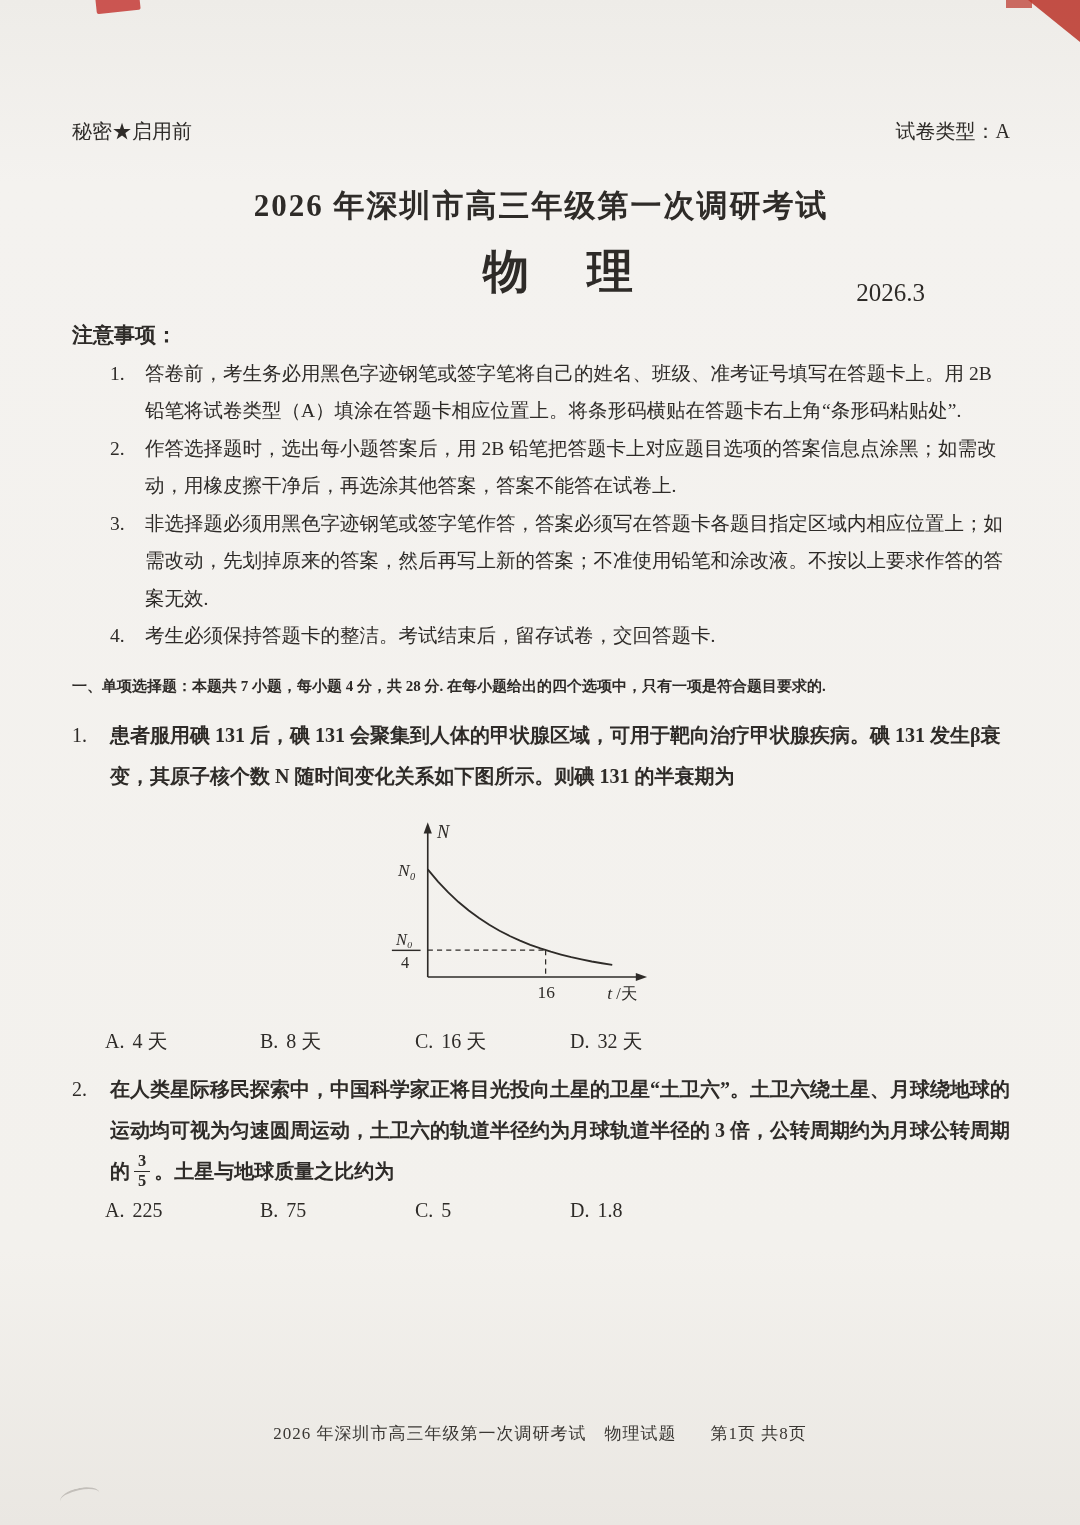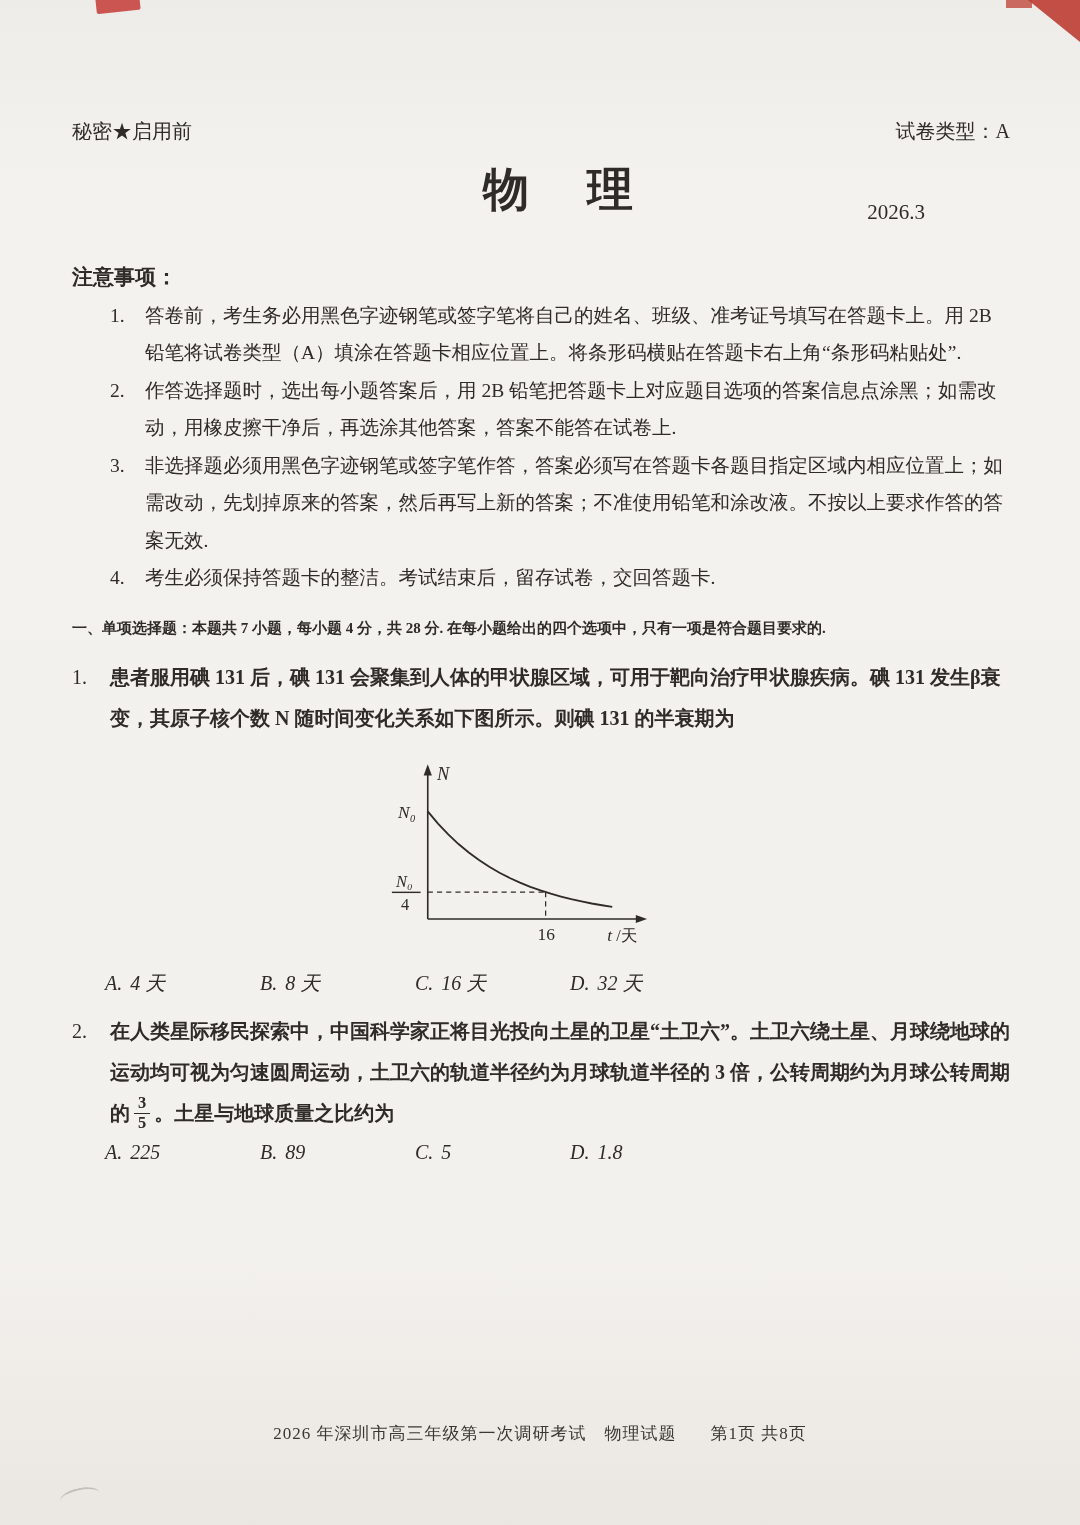--- a/index.html
+++ b/index.html
@@ -26,23 +26,23 @@
   .artifact-tr2 {
     position:absolute; top:0; right:48px; width:26px; height:8px; background:#bd3d33; opacity:.75;
   }
 
   .header-row { display:flex; justify-content:space-between; font-size:20px; }
 
   .exam-title { text-align:center; margin-top:40px; font-size:31px; font-weight:bold; letter-spacing:2px; }
 
   .subject-row { position:relative; text-align:center; margin-top:14px; height:70px; }
   .subject { font-size:46px; font-weight:bold; letter-spacing:6px;margin-left:40px; }
-  .exam-date { position:absolute; right:85px; bottom:4px; font-size:21px; font-weight:normal; }
-
-  .notice-heading { font-size:21px; font-weight:bold; margin-top:34px; }
+  .exam-date { position:absolute; right:85px; bottom:4px; font-size:25px; font-weight:normal; }
+
+  .notice-heading { font-size:21px; font-weight:bold; margin-top:10px; }
 
   .notice-list { margin-left:38px; margin-top:6px; }
   .notice-item { display:flex; font-size:19.5px; line-height:1.92; }
   .notice-item .n-num { width:35px; flex:none; }
   .notice-item .n-text { flex:1; }
 
   .section-heading {
     margin-top:16px; font-size:15px; font-weight:bold; line-height:2.05;
     padding-left:38px; text-indent:-38px;
   }
@@ -53,21 +53,21 @@
 
   .inline-frac {
     display:inline-flex; flex-direction:column; align-items:center;
     vertical-align:middle; line-height:1.15; font-size:0.82em; margin:0 4px; transform:translateY(-2px);
   }
   .inline-frac .fr-num { border-bottom:1.5px solid #2e2b28; padding:0 4px 0; }
   .inline-frac .fr-den { padding:0 4px; }
 
   .graph-wrap { margin:16px 0 4px 298px; width:300px; }
 
-  .options { display:flex; margin:6px 0 0 33px; font-size:20px;font-style:italic; }
+  .options { display:flex; margin:6px 0 0 33px; font-size:20px; }
   .option { width:155px; flex:none; }
   .option .o-label { margin-right:8px; }
 
   .footer {
     position:absolute; left:0; right:0; top:1422px;
     text-align:center; font-size:17px; color:#3a3733; letter-spacing:1px;
   }
   .footer .f-sep { display:inline-block; width:34px; }
 
   .pencil-scribble {
@@ -87,20 +87,21 @@
   <div class="artifact-tr"></div>
   <div class="artifact-tr2"></div>
 
   <div class="content">
 
     <div class="header-row">
       <span>秘密★启用前</span>
       <span>试卷类型：A</span>
     </div>
 
+    <div class="exam-title">2026 年深圳市高三年级第一次调研考试</div>
 
     <div class="subject-row">
       <span class="subject">物　理</span>
       <span class="exam-date">2026.3</span>
     </div>
 
     <div class="notice-heading">注意事项：</div>
 
     <div class="notice-list">
       <div class="notice-item">
@@ -177,21 +178,21 @@
             <span class="fr-den">5</span>
           </span><span>。土星与地球质量之比约为</span>
       </span>
     </div>
 
     <div class="options">
       <span class="option">
         <span class="o-label">A.</span><span>225</span>
       </span>
       <span class="option">
-        <span class="o-label">B.</span><span>89</span>
+        <span class="o-label">B.</span><span>75</span>
       </span>
       <span class="option">
         <span class="o-label">C.</span><span>5</span>
       </span>
       <span class="option">
         <span class="o-label">D.</span><span>1.8</span>
       </span>
     </div>
 
   </div>

